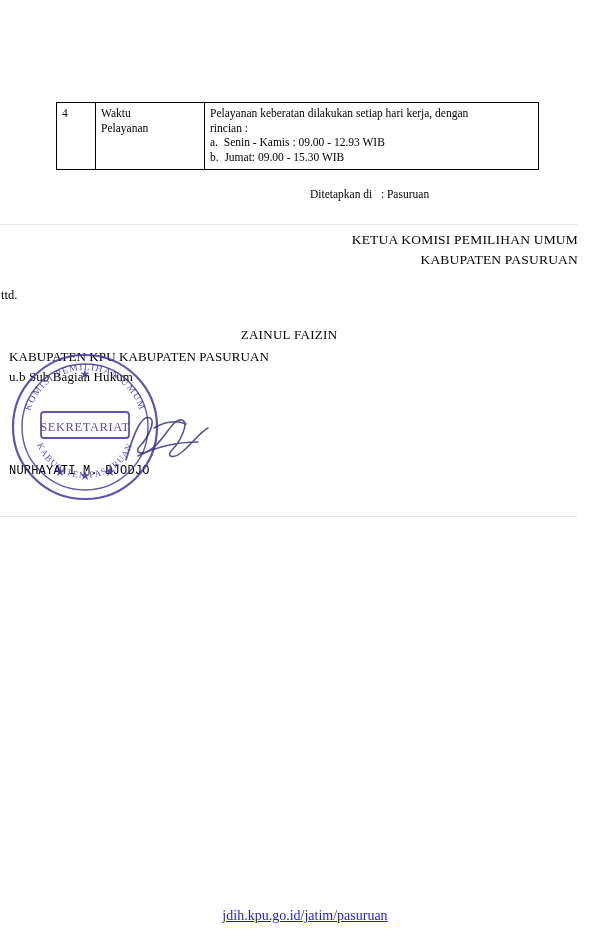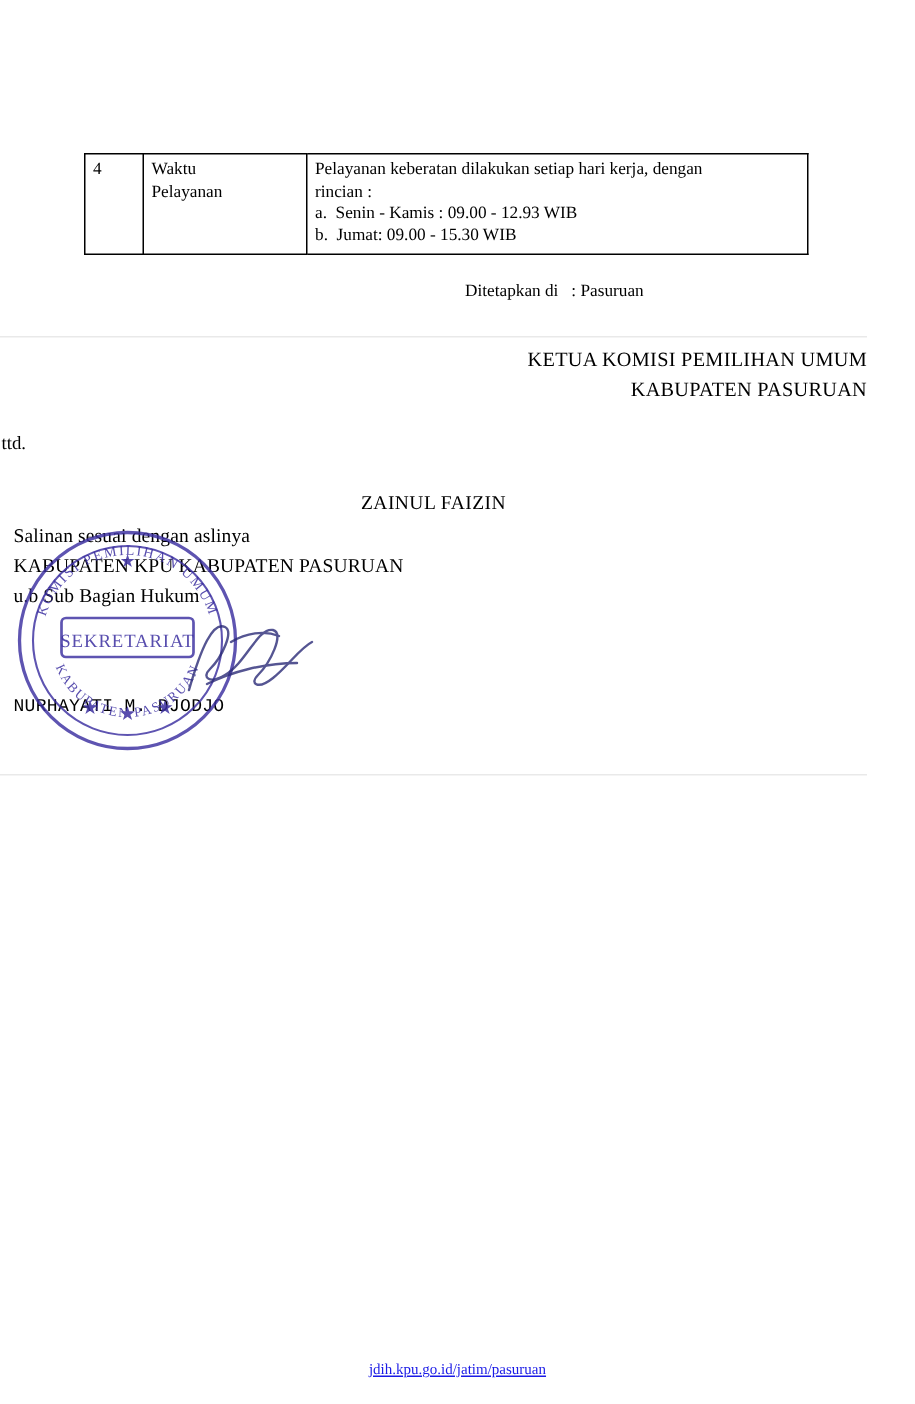--- a/index.html
+++ b/index.html
@@ -140,21 +140,21 @@
   .rule.r1 { top: 224px; }
   .rule.r2 { top: 516px; }
 
   
   .footer {
     position: absolute;
     left: 0;
     top: 908px;
     width: 610px;
     text-align: center;
-    font-size: 10px;
+    font-size: 14px;
     font-family: "Liberation Serif", serif;
   }
   .footer a {
     color: #1a1ae6;
     text-decoration: underline;
   }
 </style>
 </head>
 <body>
 
@@ -188,21 +188,20 @@
   <div class="title-block">
     <span>KETUA KOMISI PEMILIHAN UMUM</span>
     <span class="l2">KABUPATEN PASURUAN</span>
   </div>
 
   <div class="ttd">ttd.</div>
 
   <div class="signer">ZAINUL FAIZIN</div>
 
   <div class="copy-block">
-    <div>Salinan sesuai dengan aslinya</div>
     <div>KABUPATEN KPU KABUPATEN PASURUAN</div>
     <div>u.b Sub Bagian Hukum</div>
   </div>
   <div class="copy-name">NURHAYATI M. DJODJO</div>
 
   <div class="stamp">
     <svg width="155" height="155" viewBox="0 0 155 155" xmlns="http://www.w3.org/2000/svg">
       <defs>
         <path id="arcTop" d="M 20,77 A 57,57 0 0 1 134,77" fill="none"></path>
         <path id="arcBot" d="M 26,77 A 51,51 0 0 0 128,77" fill="none"></path>

